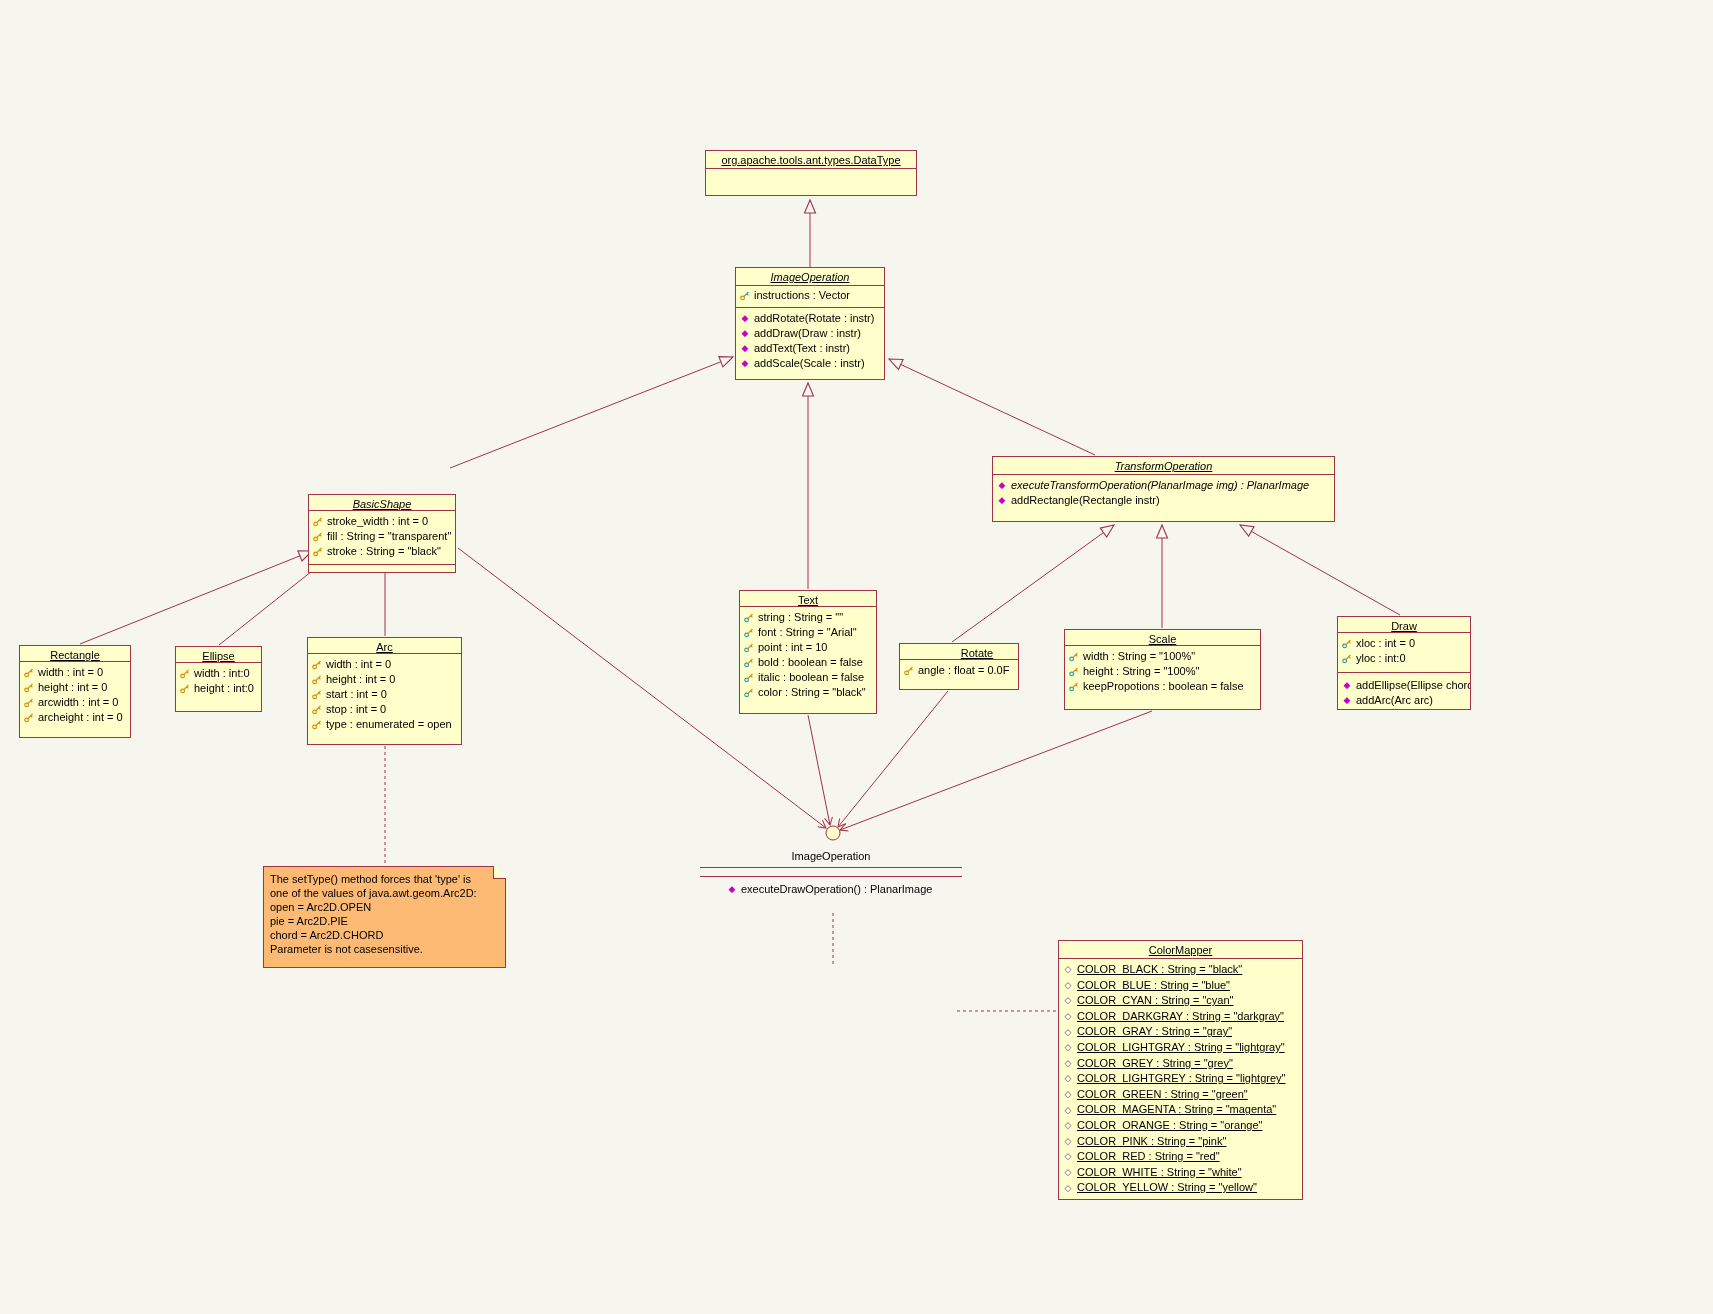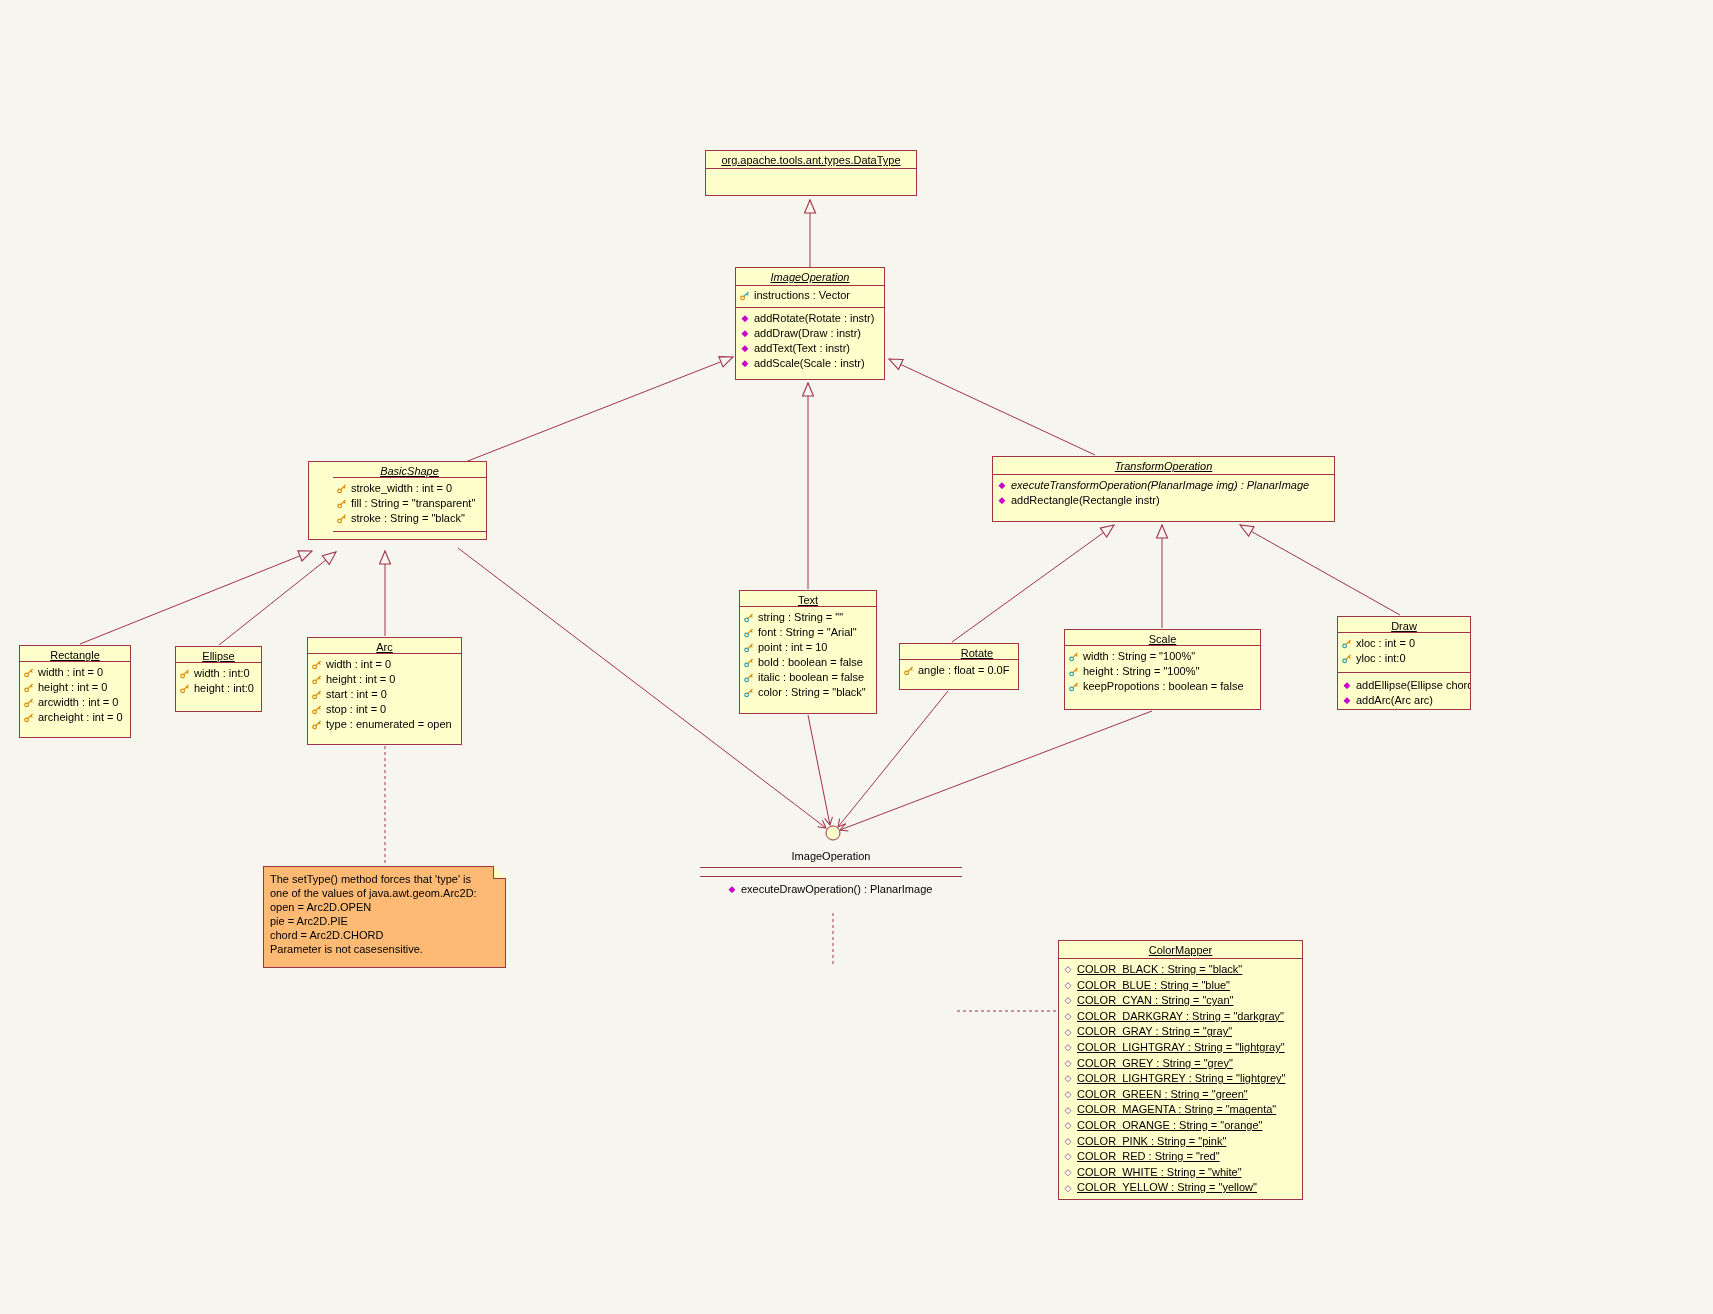--- a/index.html
+++ b/index.html
@@ -98,21 +98,21 @@
           <span class="micon dmethod">◆</span>
           <span>addText(Text : instr)</span>
         </div>
       <div class="member">
           <span class="micon dmethod">◆</span>
           <span>addScale(Scale : instr)</span>
         </div>
     </div>
   </div>
 
-  <div class="cls" style="left:308px;top:461px;width:179px;height:79px;padding-left:24px;">
+  <div class="cls" style="left:308px;top:494px;width:148px;height:79px;">
     <div class="cls-title" style="height:15px;"><span class="tname it">BasicShape</span></div>
     <div class="comp">
       <div class="member">
         <svg class="micon" viewBox="0 0 12 12" width="11" height="11">
             <circle cx="3.4" cy="8.6" r="2" fill="none" stroke="#E08800" stroke-width="1.3"></circle>
             <path d="M5 7 L9.8 2.2 M7.9 4.1 L9.7 5.9" fill="none" stroke="#E08800" stroke-width="1.3"></path>
           </svg>
         <span>stroke_width : int = 0</span>
       </div>
       <div class="member">

